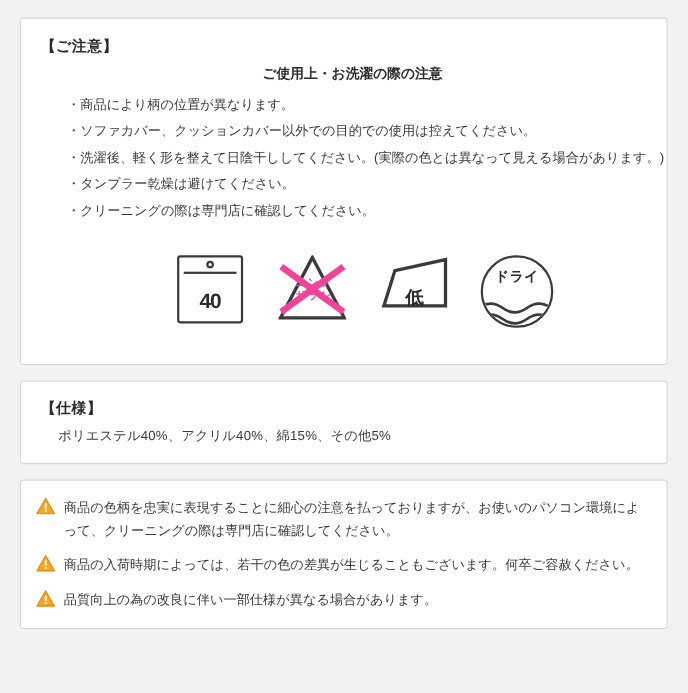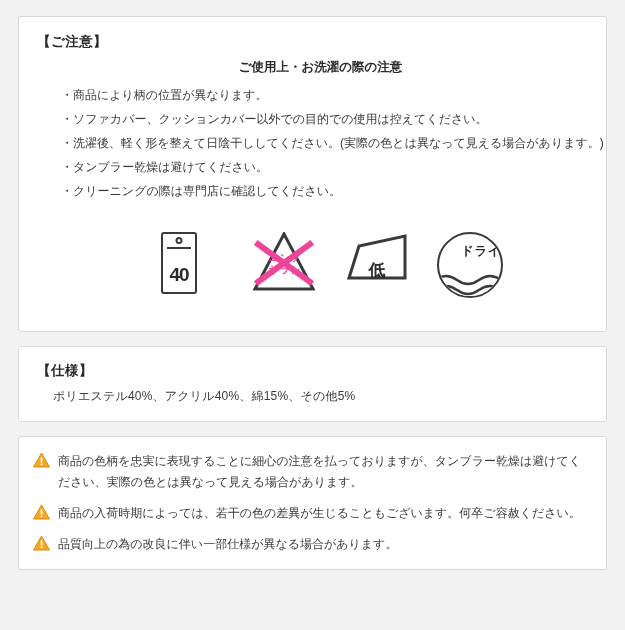--- a/index.html
+++ b/index.html
@@ -65,21 +65,21 @@
     margin: 26px 0 4px 126px;
     height: 80px;
   }
   .sym {
     position: relative;
     width: 66px;
     height: 74px;
   }
   
   .sym-wash {
-    width: 36px;
+    width: 60px;
     height: 62px;
     border: 2px solid #3a3a3a;
     border-radius: 3px 3px 3px 3px;
     box-sizing: border-box;
     position: relative;
     background: #fff;
   }
   .sym-wash .bar {
     position: absolute;
     left: 4px; right: 4px;
@@ -163,21 +163,21 @@
     border: 2px solid #3a3a3a;
     border-radius: 50%;
     box-sizing: border-box;
     overflow: hidden;
     background: #fff;
   }
   .sym-dry .txt {
     position: absolute;
     left: 0; right: 0;
     top: 9px;
-    text-align: right;
+    text-align: center;
     font-size: 12.5px;
     font-weight: bold;
     color: #2b2b2b;
     letter-spacing: 0.5px;
   }
   .sym-dry .wave {
     position: absolute;
     left: -2px;
     right: -2px;
     bottom: 0;
@@ -283,21 +283,21 @@
   <section class="card warn-card">
 
     <div class="warn-row">
       <span class="warn-icon">
         <svg width="17" height="16" viewBox="0 0 17 16">
           <polygon points="8.5,1 16.5,15 0.5,15" fill="#f5a623" stroke="#d98e10" stroke-width="1"></polygon>
           <rect x="7.7" y="5.5" width="1.7" height="5" fill="#ffffff"></rect>
           <rect x="7.7" y="11.5" width="1.7" height="1.7" fill="#ffffff"></rect>
         </svg>
       </span>
-      <span class="warn-text">商品の色柄を忠実に表現することに細心の注意を払っておりますが、タンブラー乾燥は避けてください、実際の色とは異なって見える場合があります。</span>
+      <span class="warn-text">商品の色柄を忠実に表現することに細心の注意を払っておりますが、お使いのパソコン環境によって、クリーニングの際は専門店に確認してください。</span>
     </div>
 
     <div class="warn-row">
       <span class="warn-icon">
         <svg width="17" height="16" viewBox="0 0 17 16">
           <polygon points="8.5,1 16.5,15 0.5,15" fill="#f5a623" stroke="#d98e10" stroke-width="1"></polygon>
           <rect x="7.7" y="5.5" width="1.7" height="5" fill="#ffffff"></rect>
           <rect x="7.7" y="11.5" width="1.7" height="1.7" fill="#ffffff"></rect>
         </svg>
       </span>

